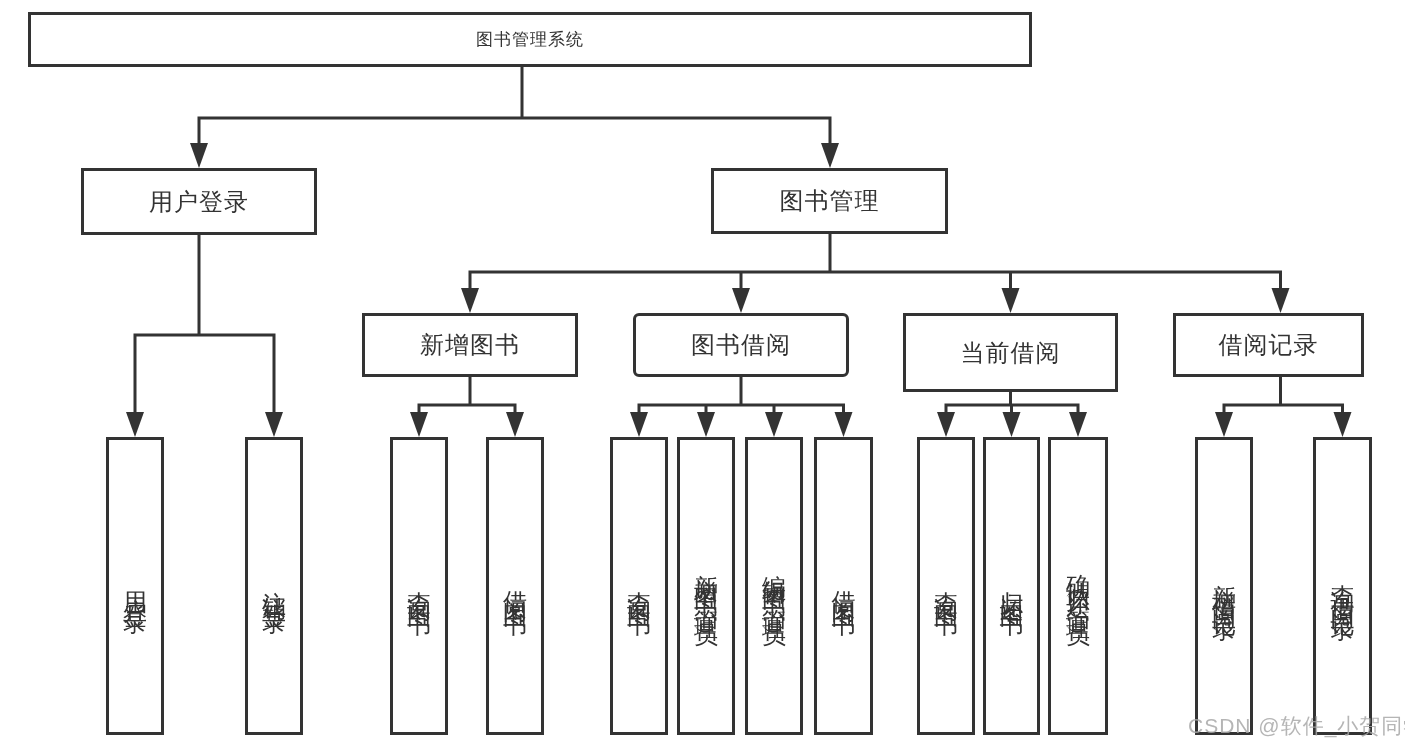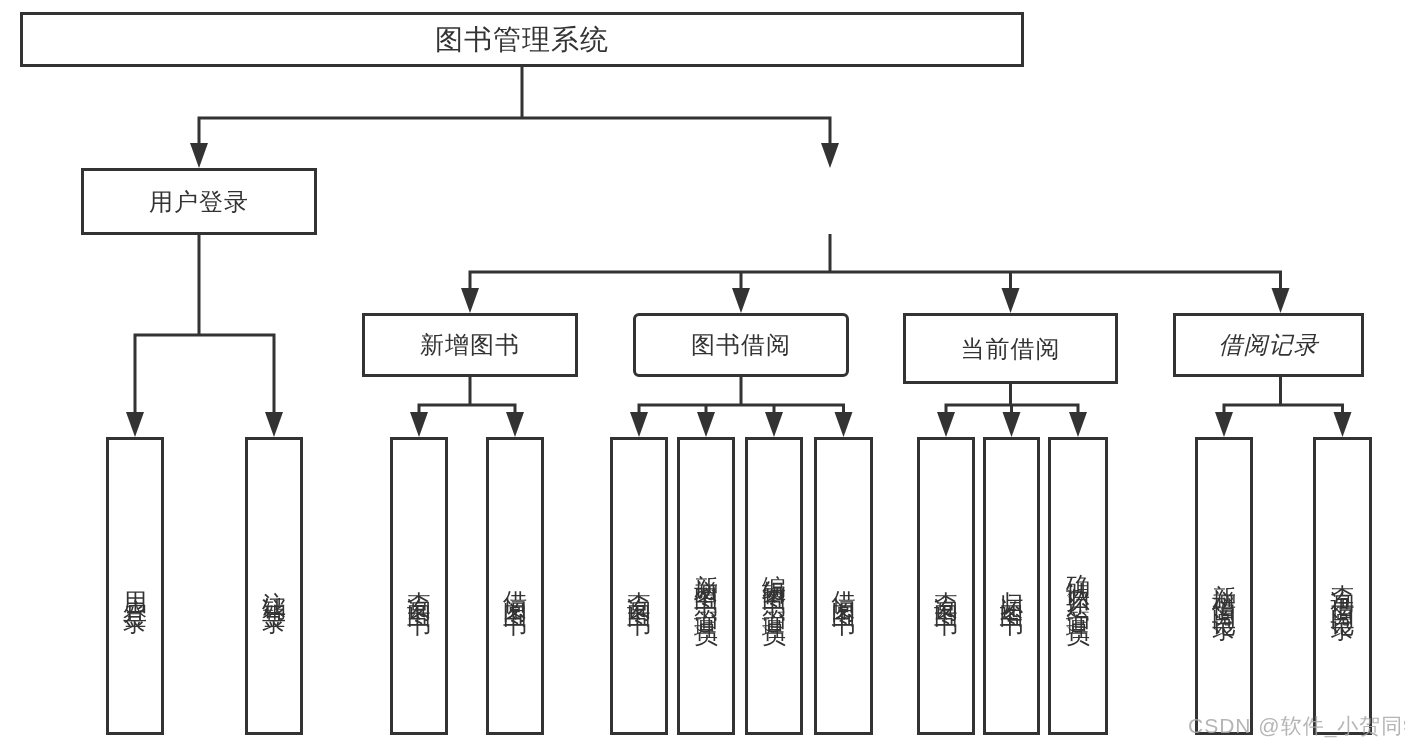--- a/index.html
+++ b/index.html
@@ -14,21 +14,21 @@
   .box{
     position:absolute;
     box-sizing:border-box;
     border:3px solid #333333;
     background:#ffffff;
     color:#333333;
     display:flex;align-items:center;justify-content:center;
     z-index:1;
   }
   .h-box{font-size:24px;letter-spacing:1px;}
-  .root-box{font-size:28px;letter-spacing:1px;}
+  .root-box{font-size:17px;letter-spacing:1px;margin-left:8px;}
   .v-box{
     font-size:24px;
   }
   .v-box .v-label{
     writing-mode:vertical-rl;
     text-orientation:mixed;
     letter-spacing:7px;
     white-space:nowrap;
   }
   .watermark{
@@ -78,31 +78,34 @@
     </g>
   </svg>
 
   <div class="box h-box root-box" style="left:20px;top:12px;width:1004px;height:55px;">
     <span>图书管理系统</span>
   </div>
 
   <div class="box h-box" style="left:81px;top:168px;width:236px;height:67px;">
     <span>用户登录</span>
   </div>
+  <div class="box h-box" style="left:711px;top:168px;width:237px;height:66px;">
+    <span>图书管理</span>
+  </div>
 
   <div class="box h-box" style="left:362px;top:313px;width:216px;height:64px;">
     <span>新增图书</span>
   </div>
   <div class="box h-box" style="left:633px;top:313px;width:216px;height:64px;border-radius:6px;">
     <span>图书借阅</span>
   </div>
-  <div class="box h-box" style="left:903px;top:313px;width:215px;height:71px;text-align:center;">
+  <div class="box h-box" style="left:903px;top:313px;width:215px;height:79px;text-align:center;">
     <span>当前借阅</span>
   </div>
-  <div class="box h-box" style="left:1173px;top:313px;width:191px;height:64px;font-style:italic;">
+  <div class="box h-box" style="left:1173px;top:313px;width:191px;height:64px;">
     <span>借阅记录</span>
   </div>
 
   <div class="box v-box" style="left:106px;top:437px;width:58px;height:298px;">
     <span class="v-label">用户登录</span>
   </div>
   <div class="box v-box" style="left:245px;top:437px;width:58px;height:298px;">
     <span class="v-label">注销登录</span>
   </div>
 

